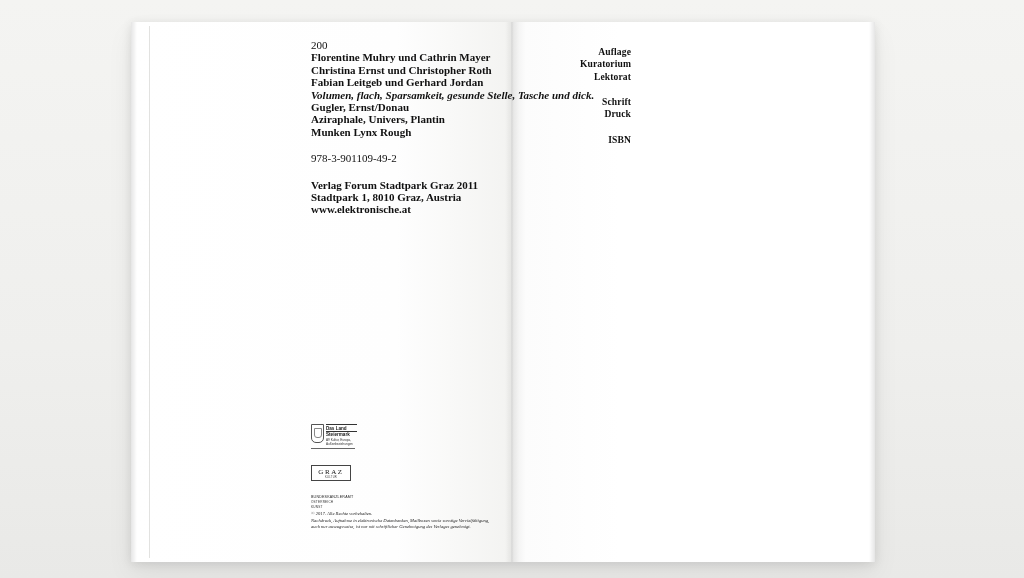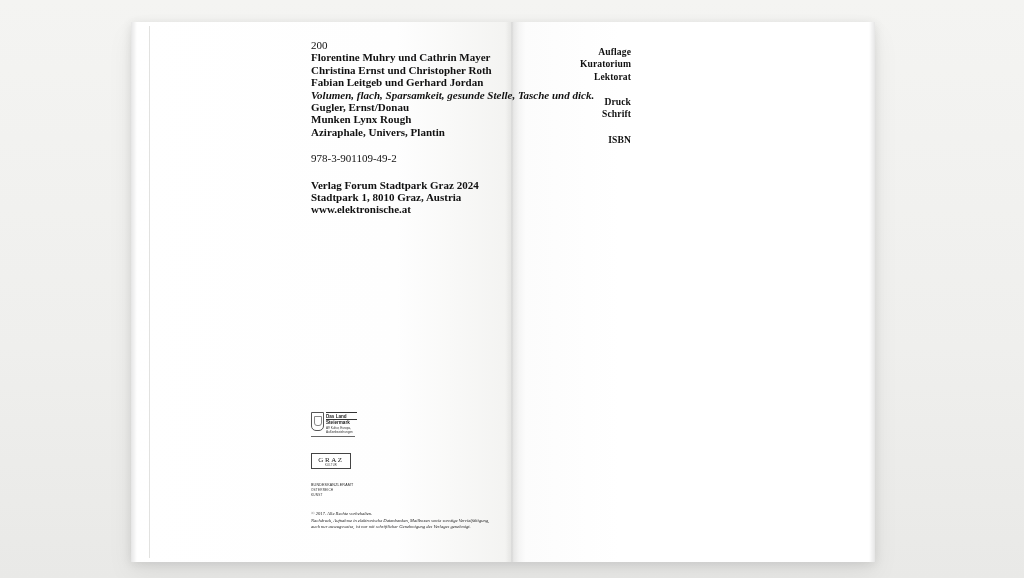--- a/index.html
+++ b/index.html
@@ -126,21 +126,21 @@
     font-weight: bold;
   }
   .block-gap {
     height: 14px;
   }
 
   
   .logos {
     position: absolute;
     left: 180px;
-    top: 390px;
+    top: 402px;
     width: 320px;
   }
   .logo-land {
     width: 46px;
     display: flex;
     align-items: flex-start;
     gap: 2px;
   }
   .logo-crest {
     width: 11px;
@@ -253,39 +253,39 @@
     <div class="page page-right"></div>
     <div class="gutter"></div>
     <div class="edge-shadow-left"></div>
     <div class="edge-shadow-right"></div>
 
     <div class="colophon-labels">
       <div>Auflage</div>
       <div>Kuratorium</div>
       <div>Lektorat</div>
       <div class="gap"></div>
+      <div>Schrift</div>
       <div>Druck</div>
-      <div>Schrift</div>
       <div class="block-gap"></div>
       <div>ISBN</div>
     </div>
 
     <div class="colophon-values">
       <div class="plain">200</div>
       <div class="bold">Florentine Muhry und Cathrin Mayer</div>
       <div class="bold">Christina Ernst und Christopher Roth</div>
       <div class="bold">Fabian Leitgeb und Gerhard Jordan</div>
       <div class="italic">Volumen, flach, Sparsamkeit, gesunde Stelle, Tasche und dick.</div>
       <div class="bold">Gugler, Ernst/Donau</div>
+      <div class="bold">Aziraphale, Univers, Plantin</div>
       <div class="bold">Munken Lynx Rough</div>
-      <div class="bold">Aziraphale, Univers, Plantin</div>
       <div class="block-gap"></div>
       <div class="plain">978-3-901109-49-2</div>
       <div class="block-gap"></div>
-      <div class="bold">Verlag Forum Stadtpark Graz 2024</div>
+      <div class="bold">Verlag Forum Stadtpark Graz 2011</div>
       <div class="bold">Stadtpark 1, 8010 Graz, Austria</div>
       <div class="bold">www.elektronische.at</div>
     </div>
 
     <div class="logos">
       <div class="logo-land">
         <div class="logo-crest"></div>
         <div class="logo-land-text">
           <div class="l1">Das Land</div>
           <div class="l2">Steiermark</div>

